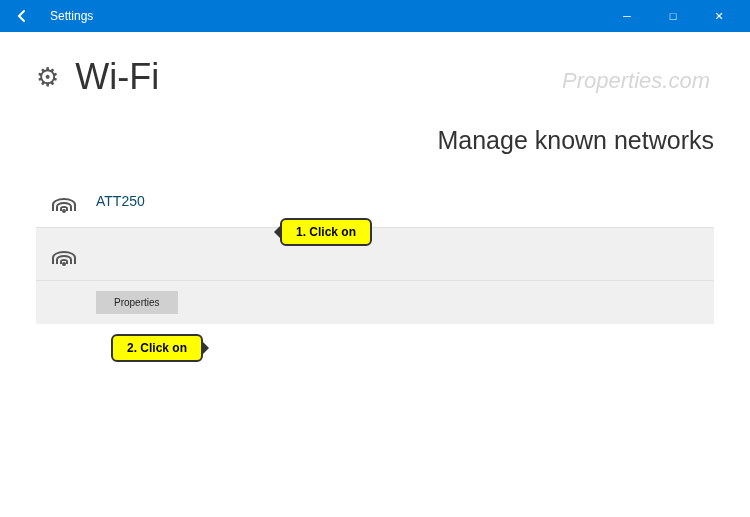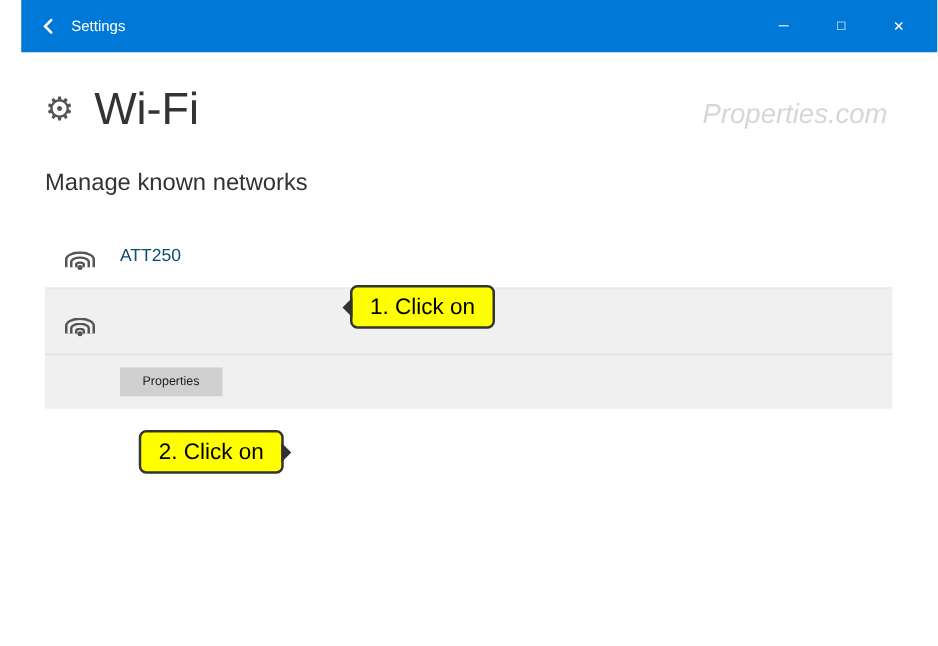--- a/index.html
+++ b/index.html
@@ -7,26 +7,25 @@
       width: 750px;
       height: 517px;
       font-family: 'Segoe UI', sans-serif;
       background: #fff;
       overflow: hidden;
     }
 
     
     .titlebar {
       background: #0078d7;
-      height: 42px;
+      height: 32px;
       display: flex;
       align-items: center;
       padding: 0 8px;
-      gap: 4px;
-      margin-left: 17px;
+      gap: 14px;
     }
     .titlebar-back {
       color: white;
       font-size: 16px;
       cursor: pointer;
       width: 28px;
       height: 28px;
       display: flex;
       align-items: center;
       justify-content: center;
@@ -81,24 +80,25 @@
       font-size: 22px;
       color: rgba(180,180,180,0.55);
       font-style: italic;
       font-weight: 400;
       pointer-events: none;
       user-select: none;
     }
 
     
     .section-title {
-      font-size: 19px;
+      font-size: 25px;
       font-weight: 400;
       color: #333;
       margin-bottom: 20px;
+      text-align: right;
     }
 
     
     .network-list {
       width: 100%;
     }
     .network-item {
       display: flex;
       align-items: center;
       padding: 10px 12px;
@@ -170,22 +170,22 @@
       cursor: pointer;
       font-family: 'Segoe UI', sans-serif;
     }
 
     
     .callout {
       background: #ffff00;
       border: 2.5px solid #333;
       border-radius: 6px;
       padding: 5px 14px;
-      font-size: 18px;
-      font-weight: 400;
+      font-size: 12px;
+      font-weight: 700;
       color: #000;
       white-space: nowrap;
       position: absolute;
       pointer-events: none;
     }
     .callout::after {
       content: '';
       position: absolute;
       border: 8px solid transparent;
     }

